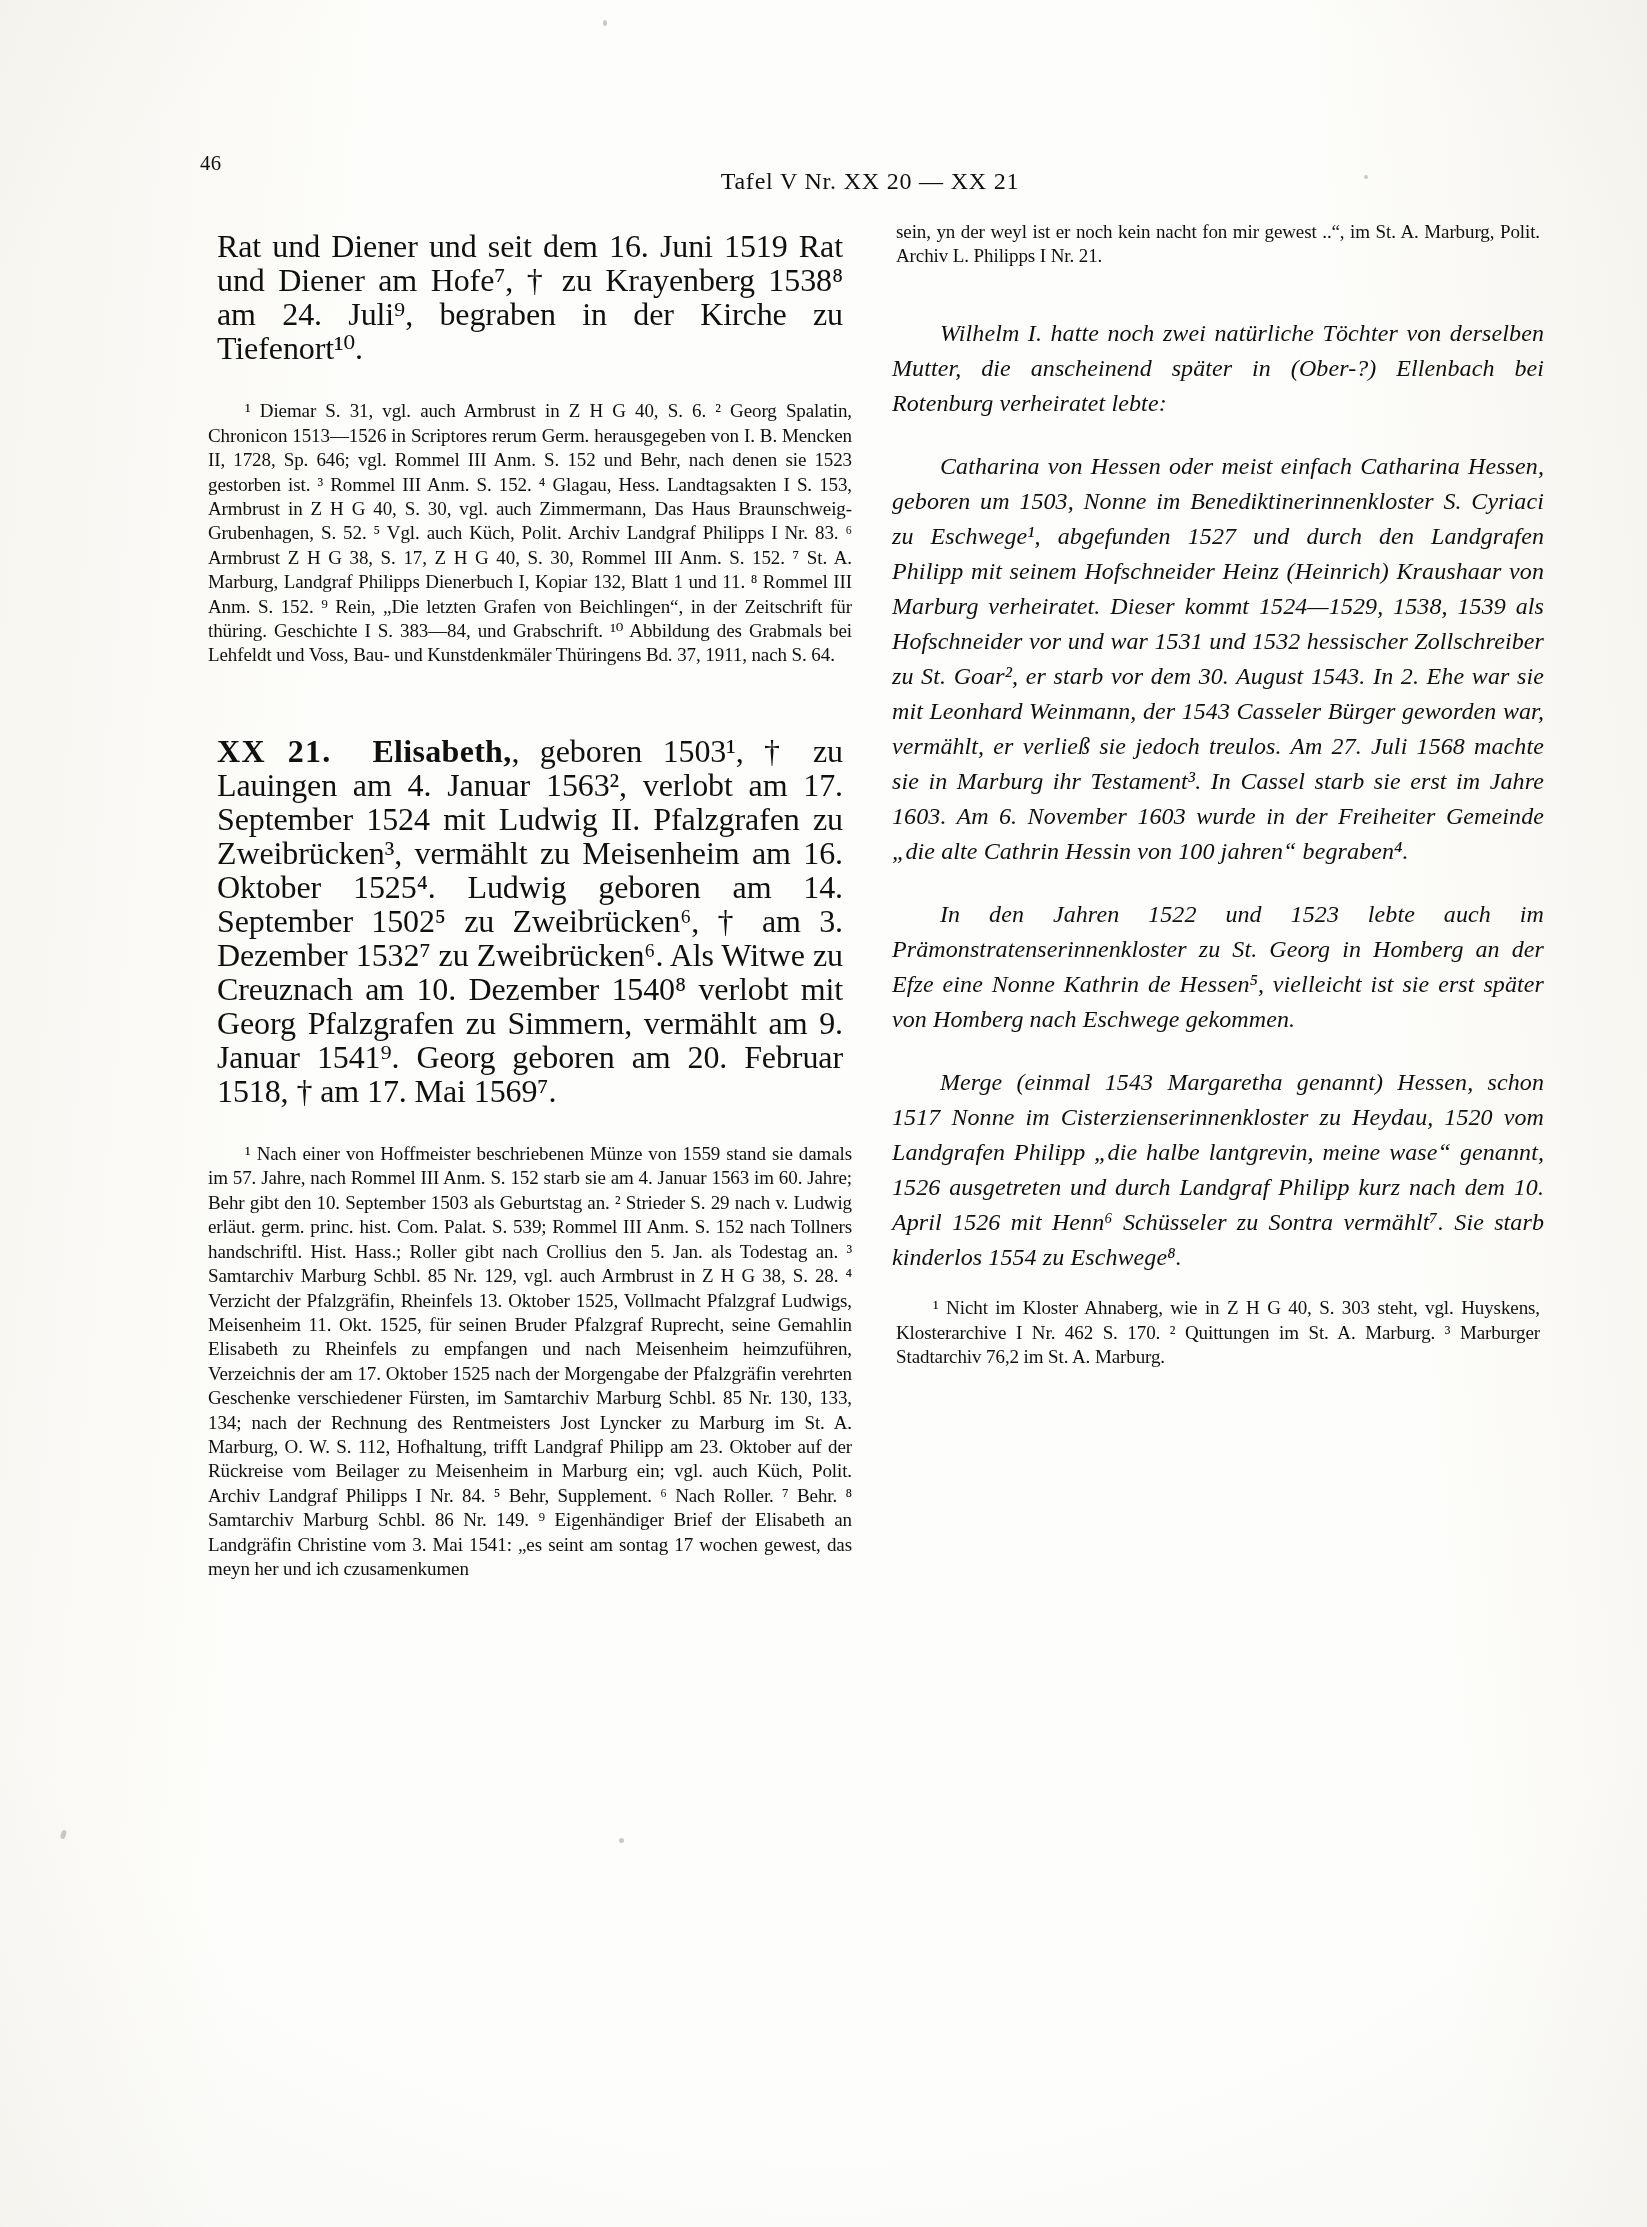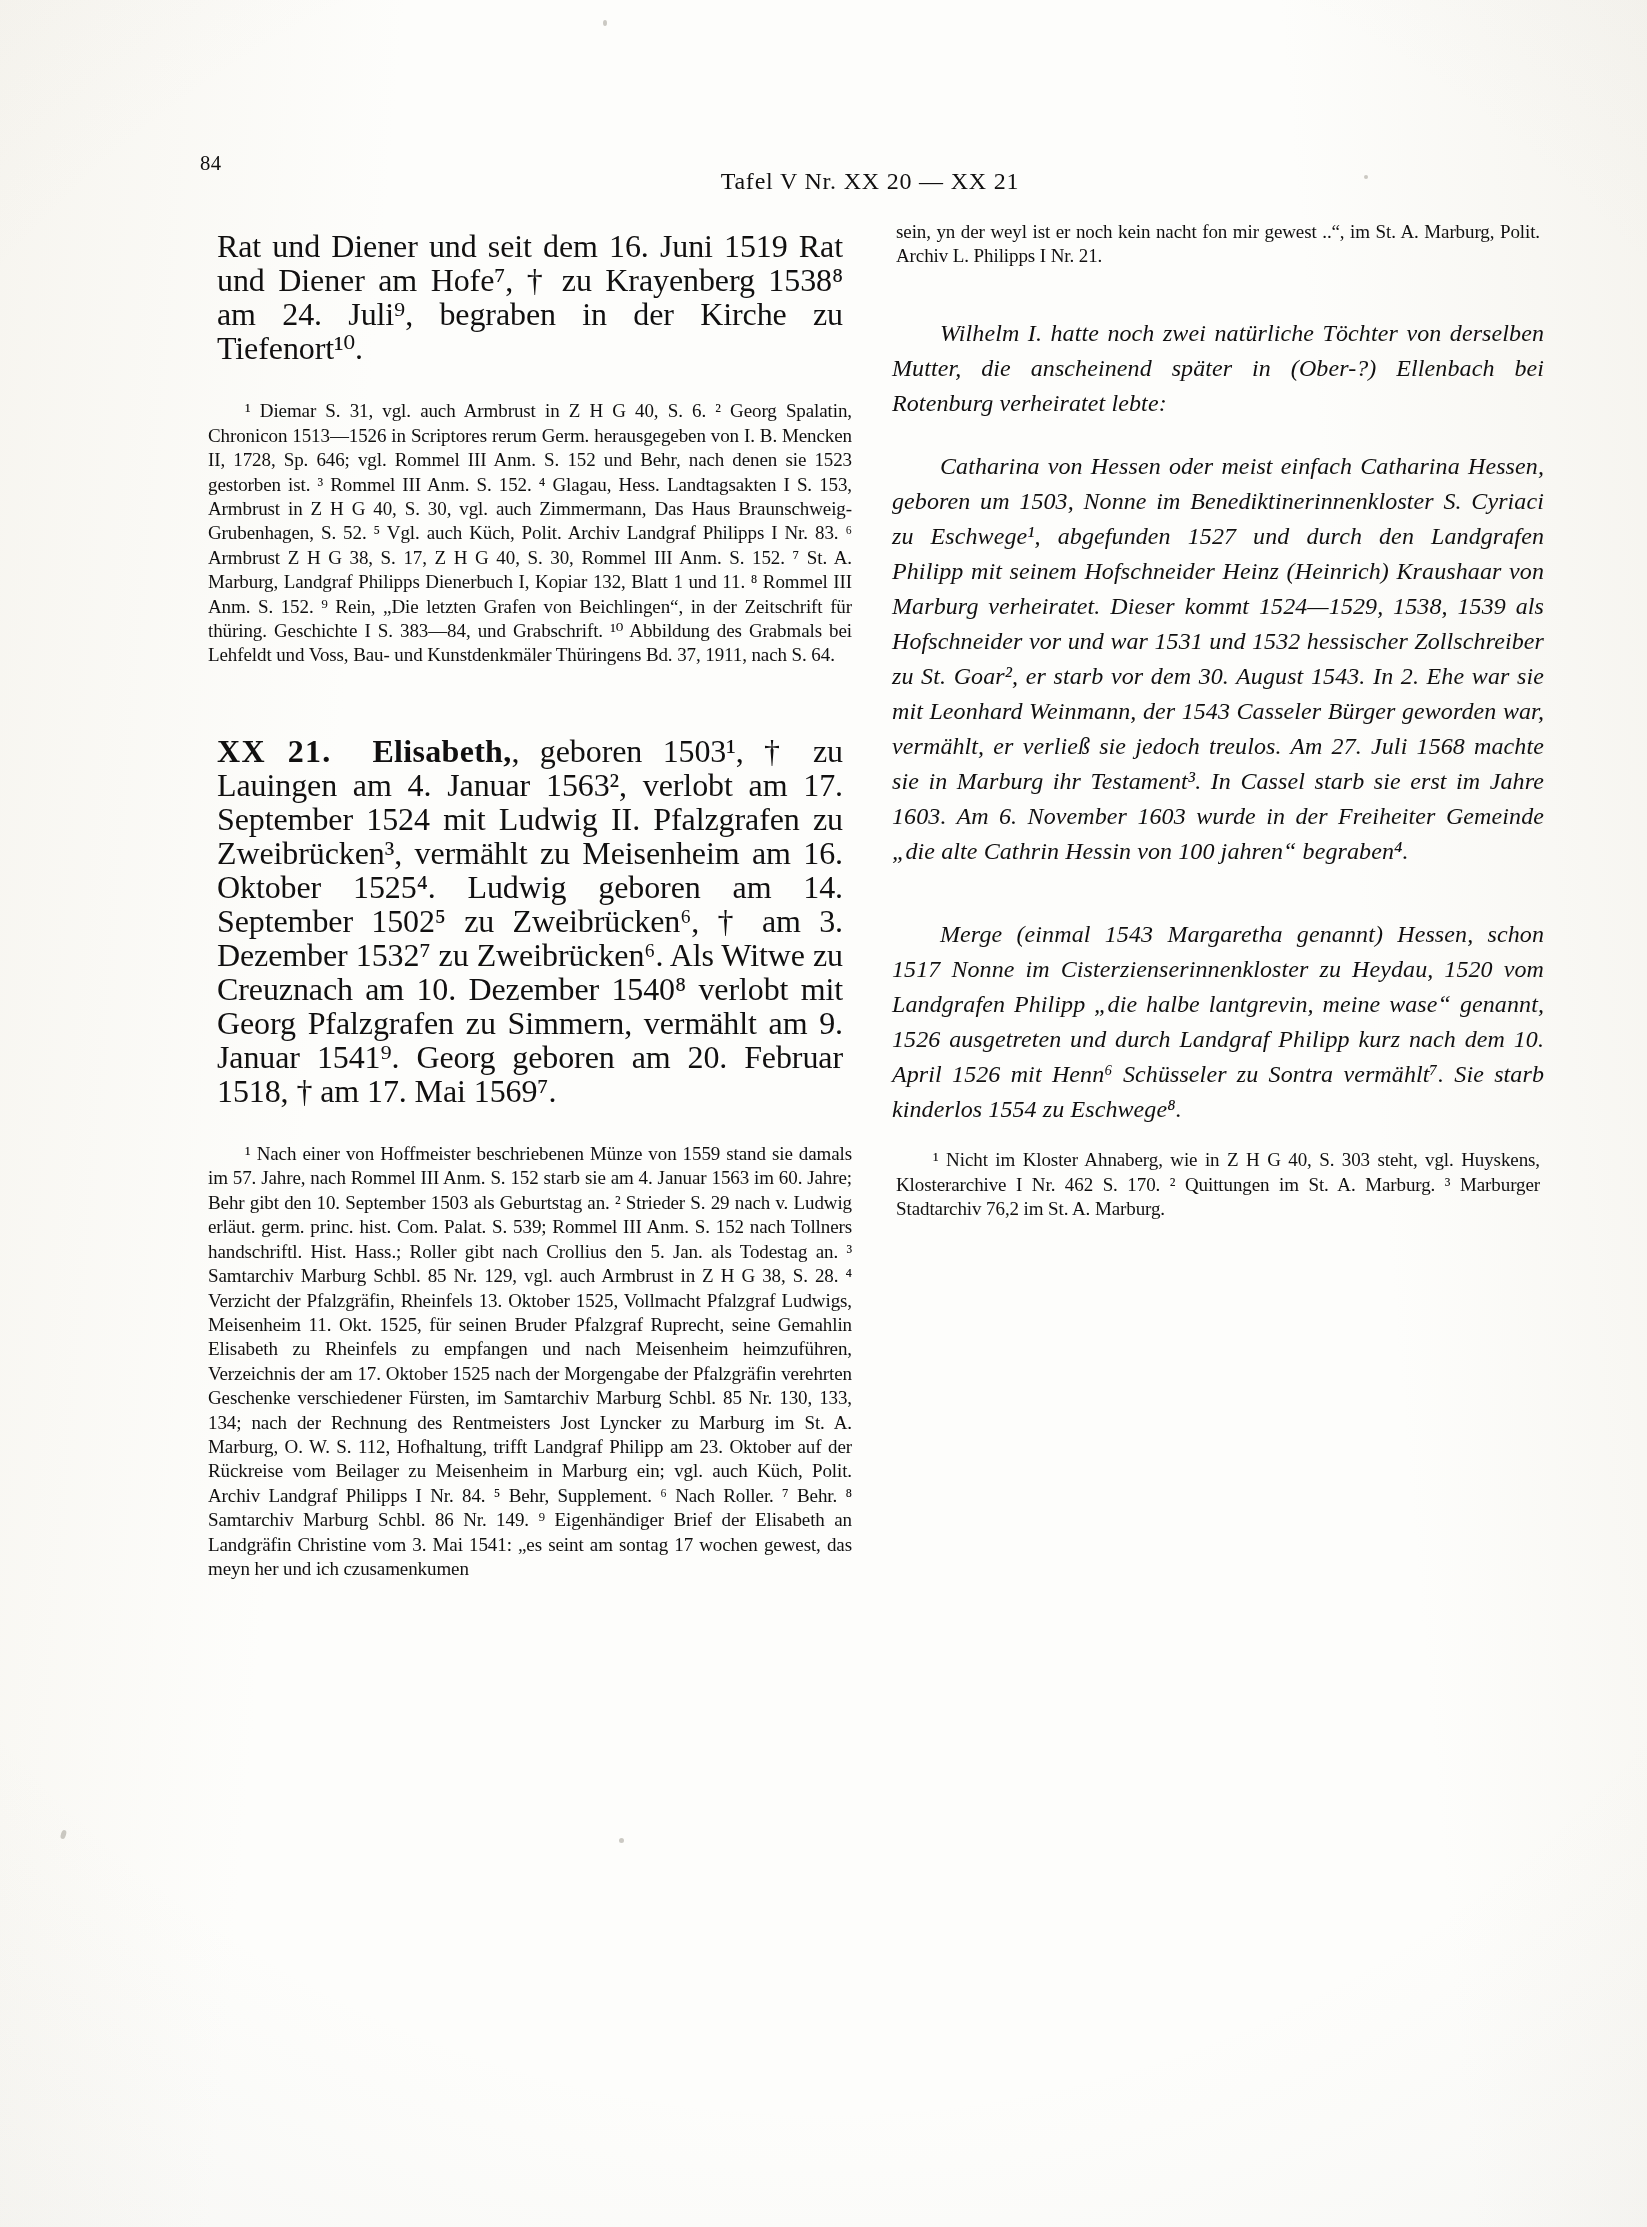--- a/index.html
+++ b/index.html
@@ -128,21 +128,21 @@
 
 <div id="page">
   <div id="paper-tone"></div>
   <div id="speck-1"></div>
   <div id="speck-2"></div>
   <div id="speck-3"></div>
   <div id="speck-4"></div>
 
   <div id="running-head">
     <span id="head-title">Tafel V Nr. XX 20 — XX 21</span>
-    <span id="folio">84</span>
+    <span id="folio">46</span>
   </div>
 
   <div class="column" id="col-left">
 
     <p class="body-par"><span>Rat und Diener und seit dem 16. Juni 1519 Rat und Diener am Hofe⁷, † zu Krayenberg 1538⁸ am 24. Juli⁹, begraben in der Kirche zu Tiefenort¹⁰.</span></p>
 
     <div class="gap-s"></div>
 
     <p class="footnotes"><span class="lead">¹ Diemar S. 31, vgl. auch Armbrust in Z H G 40, S. 6.   ² Georg Spalatin, Chronicon 1513—1526 in Scriptores rerum Germ. herausgegeben von I. B. Mencken II, 1728, Sp. 646; vgl. Rommel III Anm. S. 152 und Behr, nach denen sie 1523 gestorben ist.   ³ Rommel III Anm. S. 152.   ⁴ Glagau, Hess. Landtagsakten I S. 153, Armbrust in Z H G 40, S. 30, vgl. auch Zimmermann, Das Haus Braunschweig-Grubenhagen, S. 52.   ⁵ Vgl. auch Küch, Polit. Archiv Landgraf Philipps I Nr. 83.   ⁶ Armbrust Z H G 38, S. 17, Z H G 40, S. 30, Rommel III Anm. S. 152.   ⁷ St. A. Marburg, Landgraf Philipps Dienerbuch I, Kopiar 132, Blatt 1 und 11.   ⁸ Rommel III Anm. S. 152.   ⁹ Rein, „Die letzten Grafen von Beichlingen“, in der Zeitschrift für thüring. Geschichte I S. 383—84, und Grabschrift.   ¹⁰ Abbildung des Grabmals bei Lehfeldt und Voss, Bau- und Kunstdenkmäler Thüringens Bd. 37, 1911, nach S. 64.</span></p>
 
@@ -162,20 +162,21 @@
     <div class="gap-l"></div>
 
     <p class="ital-par ind-par"><span>Wilhelm I. hatte noch zwei natürliche Töchter von derselben Mutter, die anscheinend später in (Ober-?) Ellenbach bei Rotenburg verheiratet lebte:</span></p>
 
     <div class="gap-m"></div>
 
     <p class="ital-par ind-par"><span>Catharina von Hessen oder meist einfach Catharina Hessen, geboren um 1503, Nonne im Benediktinerinnenkloster S. Cyriaci zu Eschwege¹, abgefunden 1527 und durch den Landgrafen Philipp mit seinem Hofschneider Heinz (Heinrich) Kraushaar von Marburg verheiratet. Dieser kommt 1524—1529, 1538, 1539 als Hofschneider vor und war 1531 und 1532 hessischer Zollschreiber zu St. Goar², er starb vor dem 30. August 1543. In 2. Ehe war sie mit Leonhard Weinmann, der 1543 Casseler Bürger geworden war, vermählt, er verließ sie jedoch treulos. Am 27. Juli 1568 machte sie in Marburg ihr Testament³. In Cassel starb sie erst im Jahre 1603. Am 6. November 1603 wurde in der Freiheiter Gemeinde „die alte Cathrin Hessin von 100 jahren“ begraben⁴.</span></p>
 
     <div class="gap-m"></div>
 
+    <p class="ital-par ind-par"><span>In den Jahren 1522 und 1523 lebte auch im Prämonstratenserinnenkloster zu St. Georg in Homberg an der Efze eine Nonne Kathrin de Hessen⁵, vielleicht ist sie erst später von Homberg nach Eschwege gekommen.</span></p>
 
     <div class="gap-m"></div>
 
     <p class="ital-par ind-par"><span>Merge (einmal 1543 Margaretha genannt) Hessen, schon 1517 Nonne im Cisterzienserinnenkloster zu Heydau, 1520 vom Landgrafen Philipp „die halbe lantgrevin, meine wase“ genannt, 1526 ausgetreten und durch Landgraf Philipp kurz nach dem 10. April 1526 mit Henn⁶ Schüsseler zu Sontra vermählt⁷. Sie starb kinderlos 1554 zu Eschwege⁸.</span></p>
 
     <div class="gap-s"></div>
 
     <p class="footnotes"><span class="lead">¹ Nicht im Kloster Ahnaberg, wie in Z H G 40, S. 303 steht, vgl. Huyskens, Klosterarchive I Nr. 462 S. 170.   ² Quittungen im St. A. Marburg.   ³ Marburger Stadtarchiv 76,2 im St. A. Marburg.</span></p>
   </div>
 </div>

